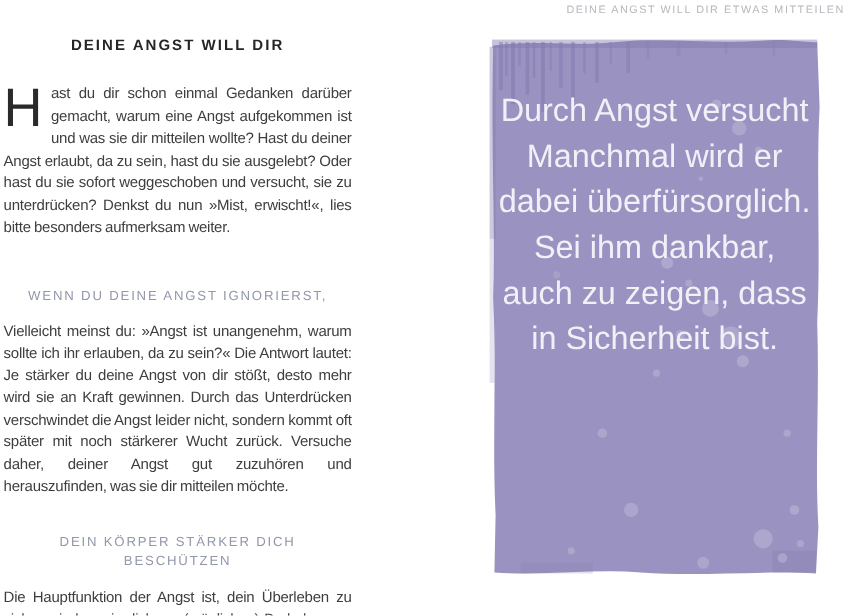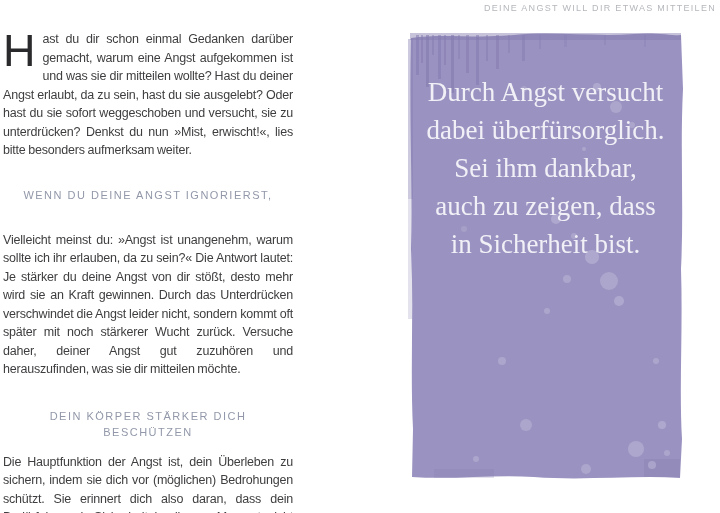--- a/index.html
+++ b/index.html
@@ -8,21 +8,21 @@
     background: #ffffff;
     position: relative;
     overflow: hidden;
     font-family: "Liberation Sans", sans-serif;
   }
   .spread { position: absolute; inset: 0; }
 
   
   .running-header {
     position: absolute;
-    top: 3px; right: 4px;
+    top: 3px; right: 16px;
     font-size: 9px;
     letter-spacing: 1.3px;
     color: #b5b7bc;
     font-weight: 400;
   }
 
   
   .left-page {
     position: absolute;
     left: 3px; top: 0;
@@ -42,40 +42,40 @@
     text-align: justify;
     color: #3e3e40;
     font-size: 12.5px;
     line-height: 18.5px;
     letter-spacing: -0.2px;
     word-spacing: -0.6px;
     hyphens: auto;
     -webkit-hyphens: auto;
   }
   .para-1 { margin-top: 23px; }
-  .para-2 { margin-top: 28px; }
+  .para-2 { margin-top: 12px; }
   .para-3 { margin-top: 13px; }
   .drop-cap {
     float: left;
     font-size: 45px;
     line-height: 35px;
     padding: 3px 7px 0 0;
     color: #2a2a2c;
     font-weight: 400;
     letter-spacing: 0;
   }
   .section-subheading {
     text-align: center;
     color: #9298a9;
     font-size: 11px;
     line-height: 16px;
     letter-spacing: 1.5px;
     font-weight: 400;
   }
-  .subheading-1 { margin-top: 27px; }
+  .subheading-1 { margin-top: 40px; }
   .subheading-2 { margin-top: 29px; }
 
   
   .page-number {
     position: absolute;
     top: 493px;
     text-align: center;
     font-size: 10px;
     color: #85878a;
   }
@@ -86,35 +86,36 @@
   .quote-box {
     position: absolute;
     left: 404px; top: 29px;
     width: 283px; height: 454px;
   }
   .quote-box svg { position: absolute; inset: 0; display: block; }
   .quote-text {
     position: absolute;
     left: 0; right: 0; top: 44px;
     text-align: center;
-    font-family: Liberation Serif, serif;
+    font-family: Liberation Sans, sans-serif;
     font-size: 27px;
     color: #f2f0f7;
   }
   .quote-line { height: 38px; line-height: 38px; white-space: nowrap; }
 </style>
 </head>
 <body>
 
 <div class="spread">
 
   <div class="running-header">DEINE ANGST WILL DIR ETWAS MITTEILEN</div>
 
   <section class="left-page">
     <h1 class="chapter-title">
+      <div>DEINE ANGST WILL DIR</div>
     </h1>
 
     <p class="body-paragraph para-1"><span class="drop-cap">H</span><span>ast du dir schon einmal Gedanken darüber gemacht, warum eine Angst aufgekommen ist und was sie dir mitteilen wollte? Hast du deiner Angst erlaubt, da zu sein, hast du sie ausgelebt? Oder hast du sie sofort weggeschoben und versucht, sie zu unterdrücken? Denkst du nun »Mist, erwischt!«, lies bitte besonders aufmerksam weiter.</span></p>
 
     <h2 class="section-subheading subheading-1">
       <div>WENN DU DEINE ANGST IGNORIERST,</div>
     </h2>
 
     <p class="body-paragraph para-2">Vielleicht meinst du: »Angst ist unangenehm, warum sollte ich ihr erlauben, da zu sein?« Die Antwort lautet: Je stärker du deine Angst von dir stößt, desto mehr wird sie an Kraft gewinnen. Durch das Unterdrücken verschwindet die Angst leider nicht, sondern kommt oft später mit noch stärkerer Wucht zurück. Versuche daher, deiner Angst gut zuzuhören und herauszufinden, was sie dir mitteilen möchte.</p>
 
@@ -178,20 +179,21 @@
           <circle cx="258" cy="396" r="4" opacity="0.35"></circle>
           <circle cx="232" cy="420" r="8" opacity="0.32"></circle>
           <circle cx="248" cy="436" r="4" opacity="0.35"></circle>
           <circle cx="263" cy="424" r="3" opacity="0.3"></circle>
           <circle cx="72" cy="430" r="3" opacity="0.3"></circle>
           <circle cx="182" cy="440" r="5" opacity="0.3"></circle>
         </g>
       </svg>
       <div class="quote-text">
         <div class="quote-line">Durch Angst versucht</div>
+        <div class="quote-line">Manchmal wird er</div>
         <div class="quote-line">dabei überfürsorglich.</div>
         <div class="quote-line">Sei ihm dankbar,</div>
         <div class="quote-line">auch zu zeigen, dass</div>
         <div class="quote-line">in Sicherheit bist.</div>
       </div>
     </div>
   </section>
 
 
 </div>

